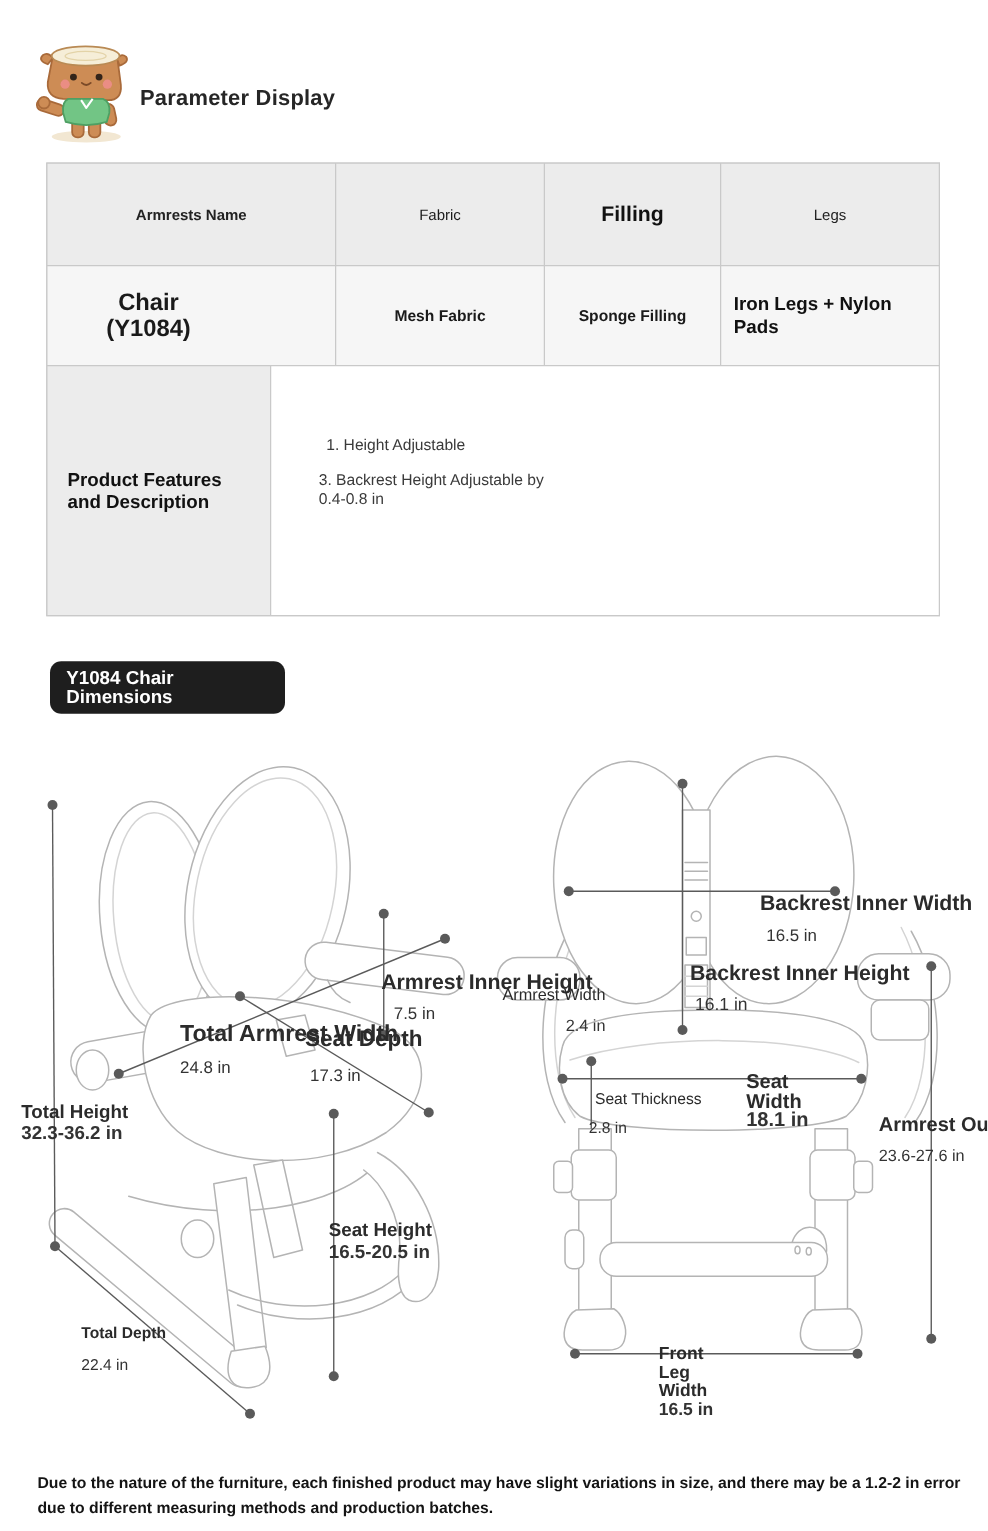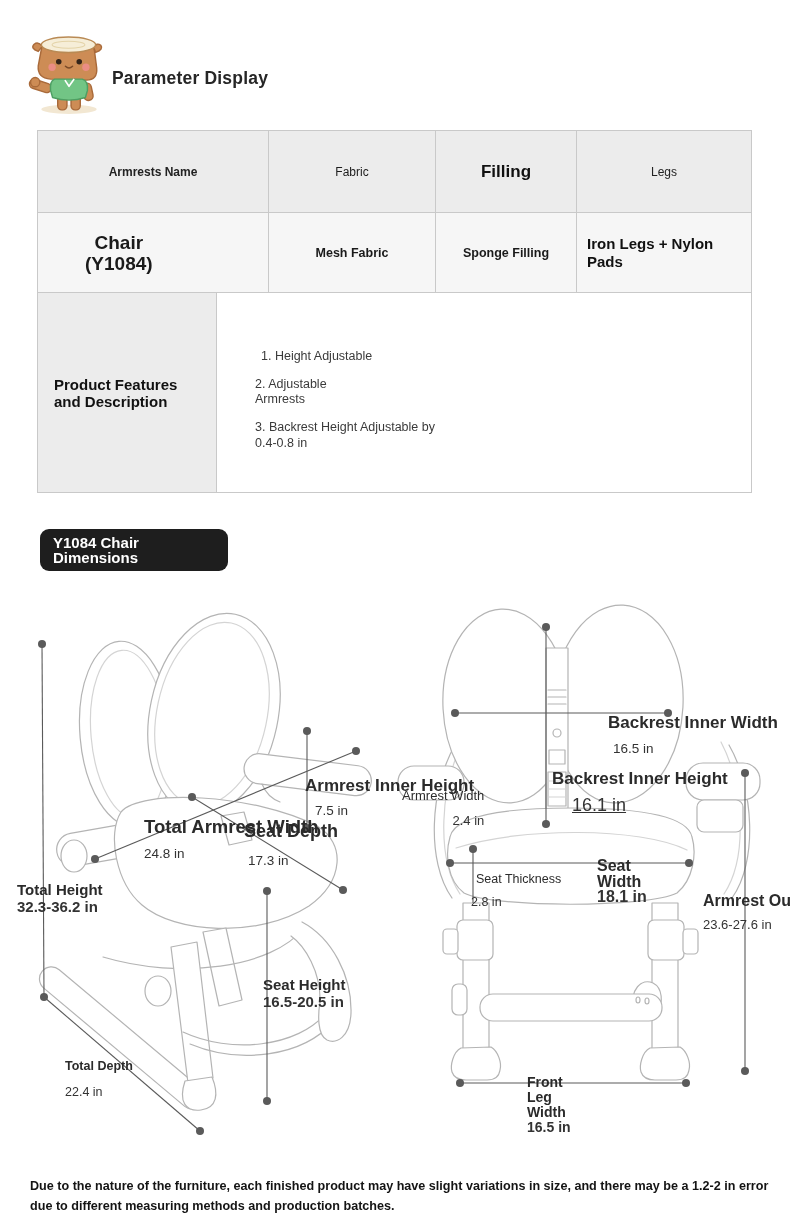--- a/index.html
+++ b/index.html
@@ -66,21 +66,21 @@
   .d-seat-height{left:263px;top:976px;}
   .d-seat-height .nm,.d-seat-height .vl{font-size:15px;font-weight:700;line-height:17px;}
   .d-total-depth{left:65px;top:1059px;}
   .d-total-depth .nm{font-size:12.5px;font-weight:600;}
   .d-total-depth .vl{font-size:12.5px;margin-top:12px;}
   .d-backrest-inner-w{left:608px;top:713px;}
   .d-backrest-inner-w .nm{font-size:17px;}
   .d-backrest-inner-w .vl{font-size:13.5px;margin-top:8px;margin-left:5px;}
   .d-backrest-inner-h{left:552px;top:769px;}
   .d-backrest-inner-h .nm{font-size:17px;}
-  .d-backrest-inner-h .vl{font-size:18px;margin-top:6px;margin-left:20px;text-decoration:underline;}
+  .d-backrest-inner-h .vl{font-size:14px;margin-top:6px;margin-left:4px;}
   .d-seat-thickness{left:471px;top:872px;}
   .d-seat-thickness .nm{font-size:12.5px;font-weight:500;margin-left:5px;}
   .d-seat-thickness .vl{font-size:12.5px;margin-top:9px;}
   .d-seat-width{left:597px;top:858px;}
   .d-seat-width .nm{font-size:16px;line-height:15.5px;}
   .d-seat-width .vl{font-size:16px;font-weight:700;line-height:15.5px;}
   .d-armrest-outer{left:703px;top:892px;white-space:nowrap;}
   .d-armrest-outer .nm{font-size:16px;}
   .d-armrest-outer .vl{font-size:13px;margin-top:7px;}
   .d-front-leg{left:527px;top:1075px;}
@@ -131,22 +131,20 @@
       <div class="cell chair-name">Chair
 (Y1084)</div>
       <div class="cell small-bold">Mesh Fabric</div>
       <div class="cell small-bold">Sponge Filling</div>
       <div class="cell legs-val">Iron Legs + Nylon Pads</div>
     </div>
     <div class="t-row r3">
       <div class="cell features-label">Product Features and Description</div>
       <div class="cell features-body">
         <div class="feature-item">1. Height Adjustable</div>
-        <div class="feature-item">2. Adjustable
-Armrests</div>
         <div class="feature-item">3. Backrest Height Adjustable by
 0.4-0.8 in</div>
       </div>
     </div>
   </div>
 
   <div class="dim-badge">Y1084 Chair
 Dimensions</div>
 
   <svg class="diagram-svg" viewBox="0 0 790 1225">

